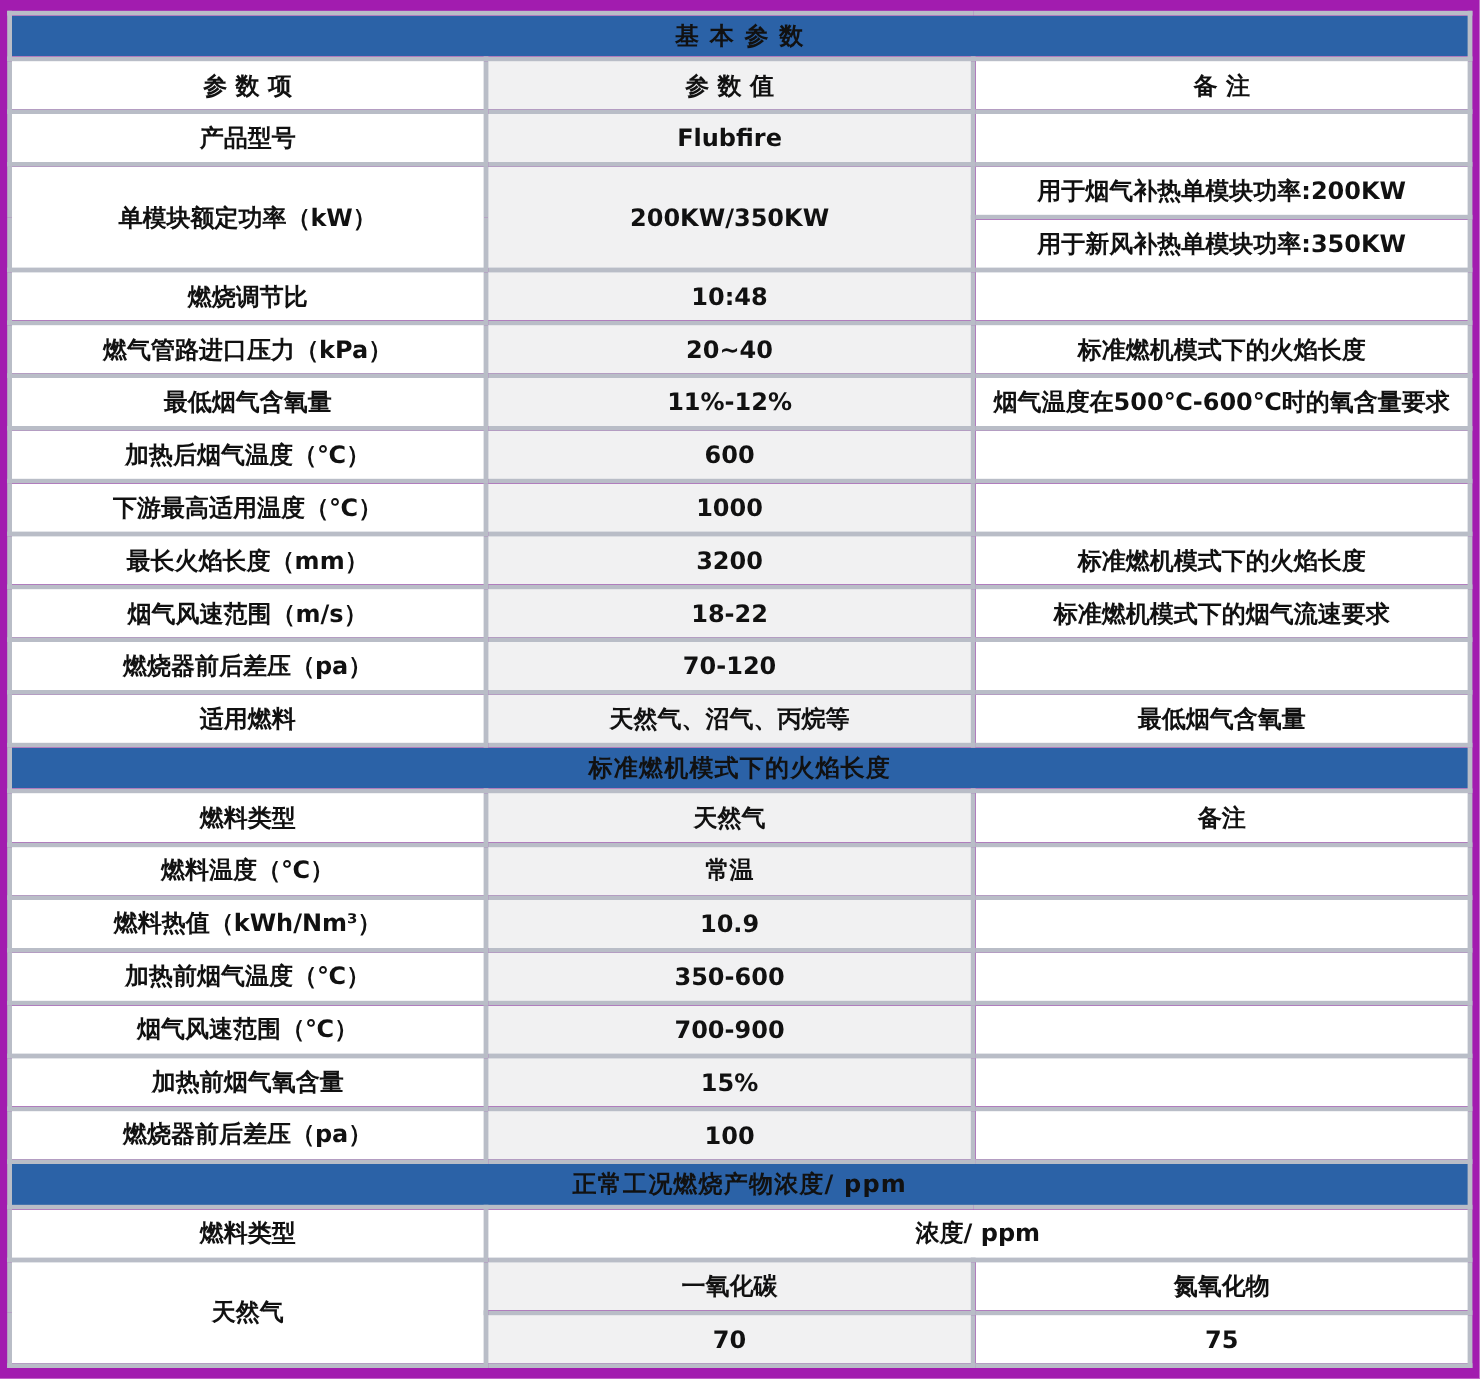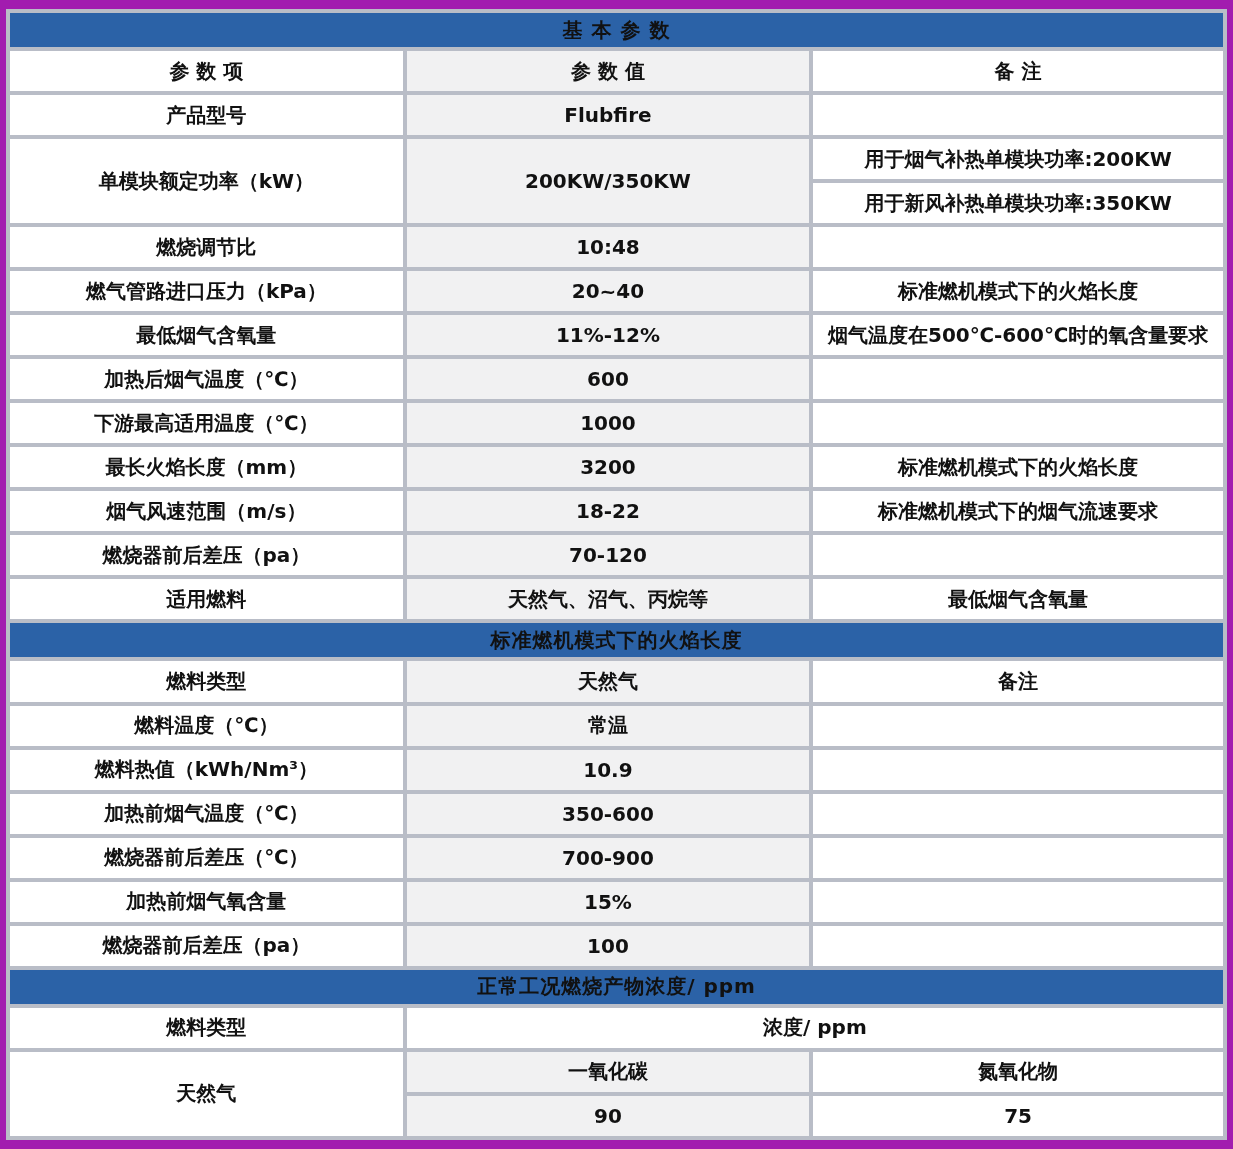--- a/index.html
+++ b/index.html
@@ -140,21 +140,21 @@
       <td class="p">燃料热值（kWh/Nm³）</td>
       <td class="v">10.9</td>
       <td class="n"></td>
     </tr>
     <tr>
       <td class="p">加热前烟气温度（℃）</td>
       <td class="v">350-600</td>
       <td class="n"></td>
     </tr>
     <tr>
-      <td class="p">燃烧器前后差压（℃）</td>
+      <td class="p">烟气风速范围（℃）</td>
       <td class="v">700-900</td>
       <td class="n"></td>
     </tr>
     <tr>
       <td class="p">加热前烟气氧含量</td>
       <td class="v">15%</td>
       <td class="n"></td>
     </tr>
     <tr>
       <td class="p">燃烧器前后差压（pa）</td>
@@ -168,18 +168,18 @@
     <tr>
       <td class="p">燃料类型</td>
       <td class="n" colspan="2">浓度/ ppm</td>
     </tr>
     <tr>
       <td class="p" rowspan="2">天然气</td>
       <td class="v">一氧化碳</td>
       <td class="n">氮氧化物</td>
     </tr>
     <tr>
-      <td class="v">90</td>
+      <td class="v">70</td>
       <td class="n">75</td>
     </tr>
   </tbody>
     </table>
 </div>
 
 </body></html>

